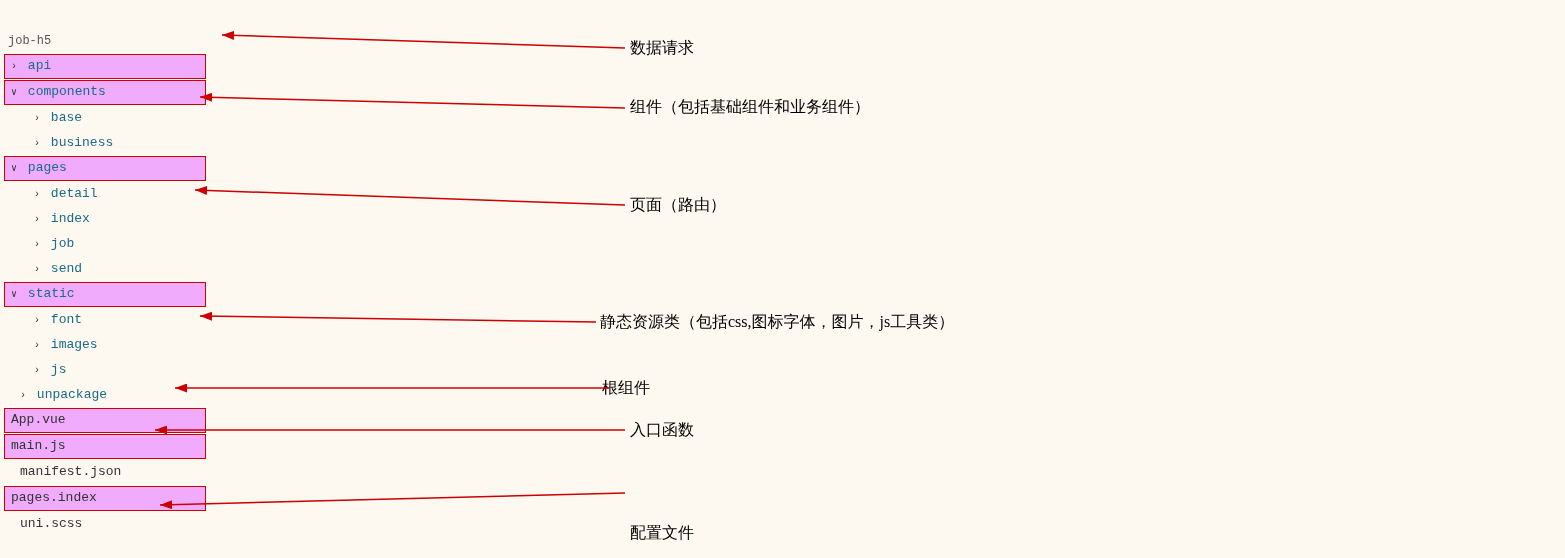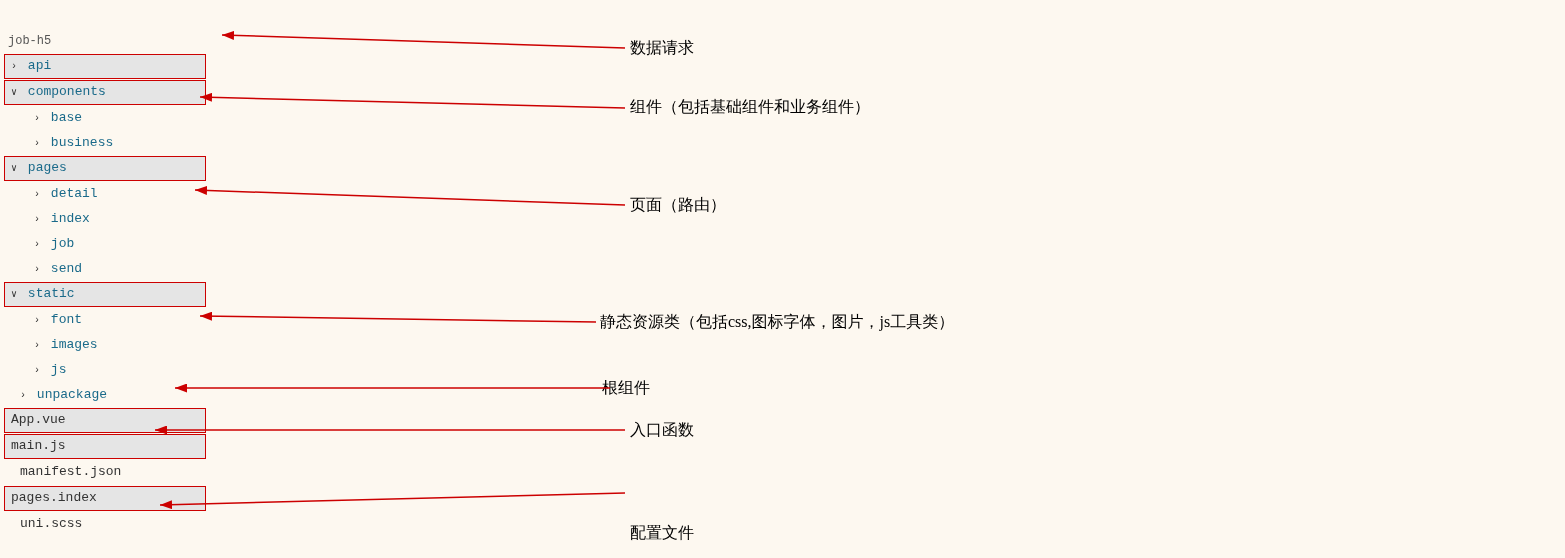--- a/index.html
+++ b/index.html
@@ -26,21 +26,21 @@
 
     .tree-item {
       padding: 2px 20px;
       cursor: pointer;
       white-space: nowrap;
       line-height: 1.6;
     }
 
     .tree-item.highlighted {
       border: 1.5px solid #cc0000;
-      background: #e5e5e5;
+      background: #f0abfc;
       margin: 1px 4px;
       padding: 1px 6px;
     }
 
     .tree-item .arrow {
       color: #333;
       margin-right: 3px;
       font-size: 10px;
     }
 

